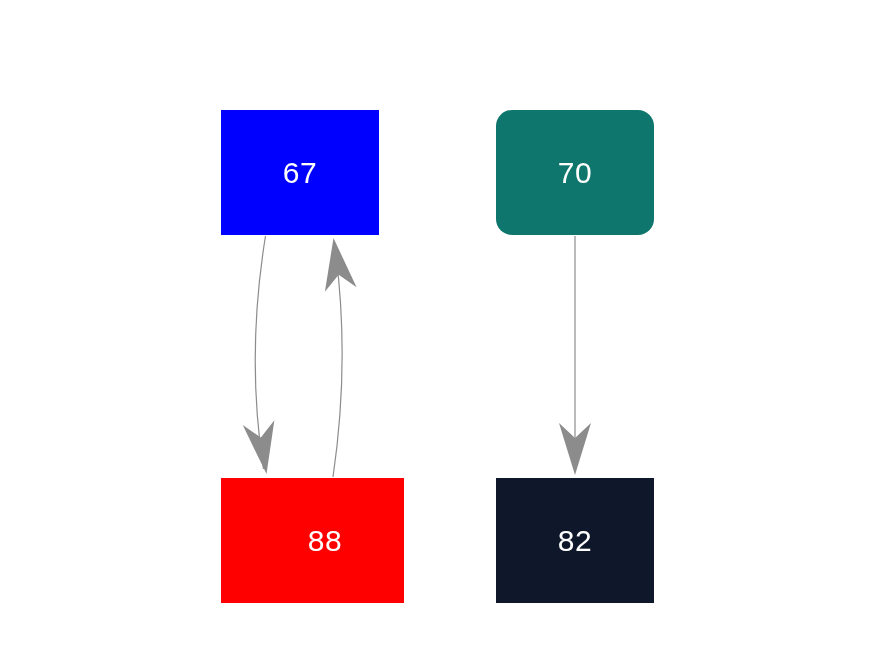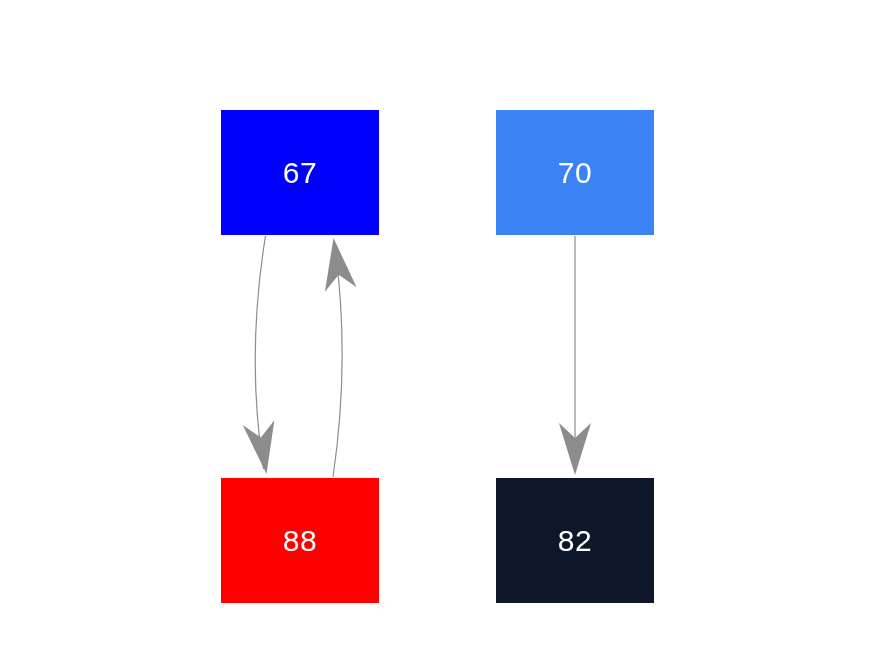--- a/index.html
+++ b/index.html
@@ -31,21 +31,21 @@
     align-items: center;
     justify-content: center;
   }
   .node-label {
     font-size: 30px;
     line-height: 1;
     letter-spacing: 0.5px;
   }
   .node-67 { left: 221px; top: 82px; }
   .node-70 { left: 496px; top: 82px; }
-  .node-88 { left: 221px; top: 450px; }
+  .node-88 { left: 221px; top: 450px; padding-left: 25px; }
   .node-82 { left: 496px; top: 450px; }
 </style>
 </head>
 <body>
 
 <div class="canvas">
 
   <svg class="edges-layer" width="875" height="656" viewBox="0 0 875 656" xmlns="http://www.w3.org/2000/svg">
 
     <path d="M 265.5,208 Q 246,328 263.5,441" fill="none" stroke-width="1.2" stroke="#8c8c8c"></path>
@@ -55,21 +55,21 @@
     <polygon points="0,0 -16,52 0,37 16,52" transform="translate(333.5,210) rotate(-8)" fill="#8c8c8c"></polygon>
 
     <line x1="575" y1="208" x2="575" y2="440" stroke-width="1.2" stroke="#8c8c8c"></line>
     <polygon points="0,0 -16,-52 0,-37 16,-52" transform="translate(575,447)" fill="#8c8c8c"></polygon>
   </svg>
 
   <div class="node node-67" style="background-color: rgb(0, 0, 255);">
     <span class="node-label" style="color: rgb(255, 255, 255);">67</span>
   </div>
 
-  <div class="node node-70" style="background-color: #3b82f6;">
+  <div class="node node-70" style="background-color: #0f766e; border-radius: 16px;">
     <span class="node-label" style="color: rgb(255, 255, 255);">70</span>
   </div>
 
   <div class="node node-88" style="background-color: rgb(255, 0, 0);">
     <span class="node-label" style="color: rgb(255, 255, 255);">88</span>
   </div>
 
   <div class="node node-82" style="background-color: #0f172a;">
     <span class="node-label" style="color: rgb(255, 255, 255);">82</span>
   </div>

